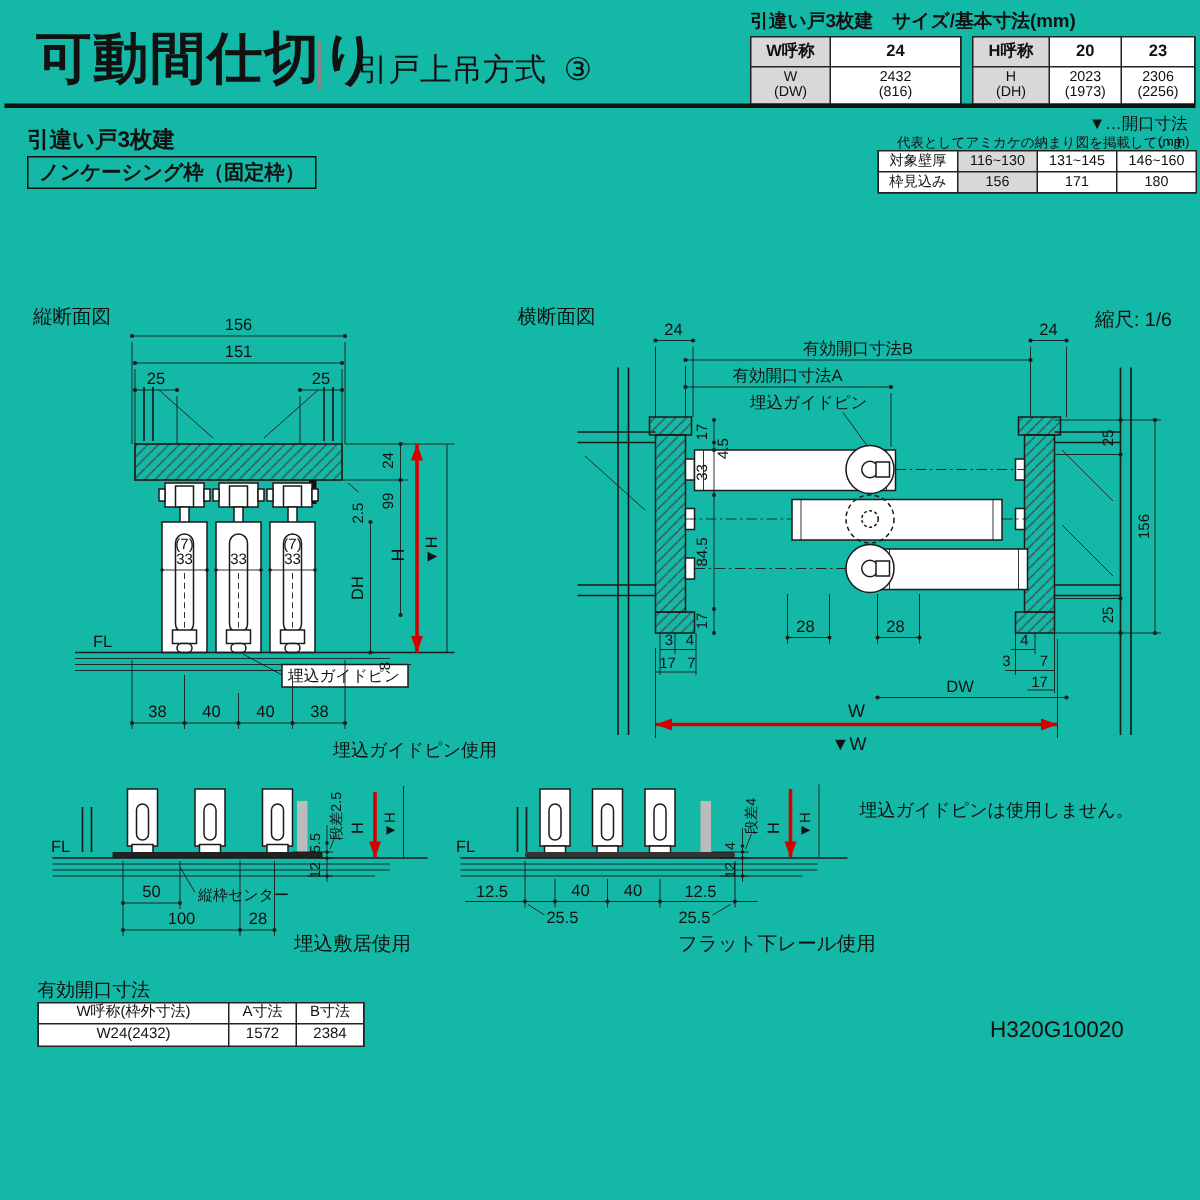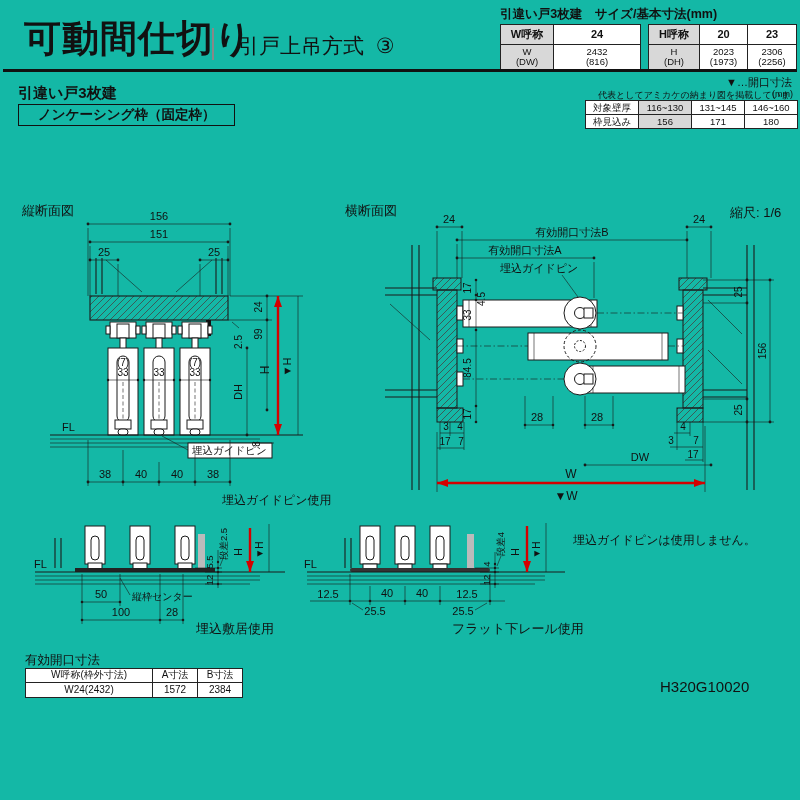--- a/index.html
+++ b/index.html
@@ -14,21 +14,21 @@
   svg text{font-family:"Liberation Sans",sans-serif;fill:#111}
   .ln{stroke:#1a1a1a;stroke-width:1.1;fill:none}
   .thin{stroke:#1a1a1a;stroke-width:.6;fill:none}
   .dash{stroke-dasharray:4 2.5}
   .cdash{stroke-dasharray:7 2.5 1.5 2.5}
   .wh{fill:#fff;stroke:#1a1a1a;stroke-width:1}
   .hz{stroke:#1a1a1a;stroke-width:1}
   .dot{fill:#1a1a1a}
   .t9{font-size:9.5px}.t10{font-size:10px}.t11{font-size:11px}.t12{font-size:12px}
   .rule{background:#111}
-  .box-label{border:1.5px solid #111;padding:1px 19px;display:inline-block}
+  .box-label{border:1.5px solid #111;padding:1px 7px;display:inline-block}
 </style>
 </head>
 <body>
 
 <div class="page">
 
   <div class="abs b" style="left:24px;top:14px;font-size:37px;letter-spacing:1px">可動間仕切り</div>
   <div class="abs" style="left:212px;top:28px;width:1.5px;height:32px;background:#888"></div>
   <div class="abs" style="left:238px;top:32px;font-size:21px"><span>引戸上吊方式</span>
     <span style="margin-left:6px">③</span></div>

